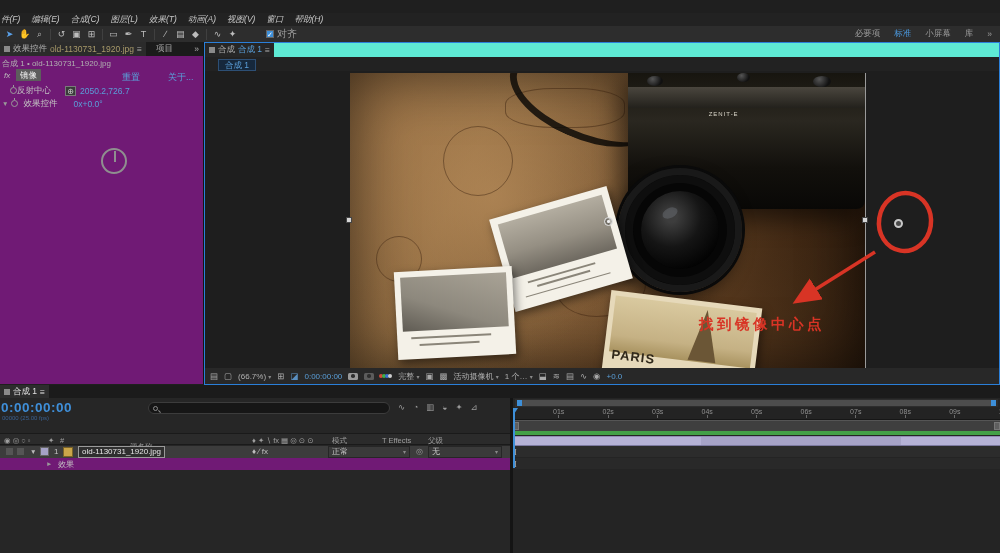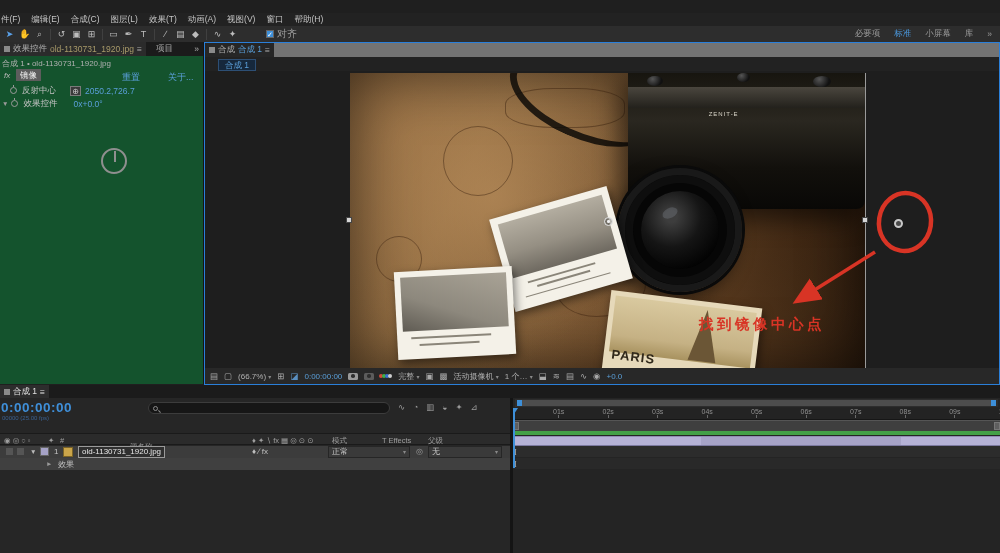--- a/index.html
+++ b/index.html
@@ -7,36 +7,36 @@
   body { font-family:"Liberation Sans", sans-serif; }
   .app { position:relative; width:1000px; height:553px; background:#1f1f1f; overflow:hidden;
          color:#c8c8c8; font-size:9px; }
   .abs { position:absolute; }
 
   
   .titlebar { left:0; top:0; width:1000px; height:13px; background:#222; color:#cfcfcf;
               font-size:8.5px; line-height:13px; padding-left:3px; }
   .menubar { left:0; top:13px; width:1000px; height:13px; background:#222; display:flex;
              gap:11px; align-items:center; padding-left:1px; font-size:8.5px; color:#c4c4c4; }
-  .menubar span { cursor:default; }
+  .menubar span { cursor:default;font-style:italic; }
   .toolbar { left:0; top:26px; width:1000px; height:16px; background:#2d2d2d; display:flex;
              align-items:center; padding-left:2px; font-size:10px; color:#b5b5b5; }
   .tool { width:15px; height:14px; display:flex; align-items:center; justify-content:center;
           font-size:9px; color:#bdbdbd; }
   .tool.active { color:#5aa0e8; }
   .tsep { width:1px; height:11px; background:#404040; margin:0 3px; }
   .snapbox { display:flex; align-items:center; gap:3px; margin-left:26px; color:#9e9e9e; }
   .chk { width:8px; height:8px; background:#3d8fd9; border:1px solid #666; font-size:7px;
          color:#fff; line-height:7px; text-align:center; }
   .wsbar { position:absolute; right:8px; top:0; height:16px; display:flex; gap:14px;
            align-items:center; font-size:8.5px; color:#9a9a9a; }
   .wsbar .active { color:#4b9ae0; }
 
   
-  .ecp { left:0; top:42px; width:203px; height:342px; background:#14532d; }
+  .ecp { left:0; top:42px; width:203px; height:342px; background:#701a75; }
   .tabstrip { position:absolute; left:0; top:0; width:100%; height:14px; background:#1b1b1b;
               display:flex; align-items:center; font-size:8.5px; color:#adadad; }
   .tab-active { background:#2b2b2b; height:14px; display:flex; align-items:center;
                 padding:0 4px; gap:3px; }
   .fname { color:#a89a6a; }
   .ecrumb { left:2px; top:16px; font-size:8px; color:#b0b0b0; white-space:nowrap; }
   .fxrow { left:0; top:27px; width:100%; height:14px; }
   .fxbadge { font-style:italic; font-size:8px; color:#bdbdbd; }
   .fxname { background:#5d5d5d; color:#f2f2f2; padding:0 4px; font-size:8.5px; line-height:12px; }
   .bluetxt { color:#5a9fd9; }
@@ -49,21 +49,21 @@
   .xhairbtn { width:11px; height:10px; border:1px solid #7a7a7a; background:#3a3a3a;
               color:#cfcfcf; font-size:8px; line-height:9px; text-align:center; }
   .dial { left:101px; top:106px; width:26px; height:26px; border:2px solid #8f8f8f;
           border-radius:50%; }
   .dial::after { content:""; position:absolute; left:50%; top:1px; width:1.5px; height:11px;
                  background:#8f8f8f; }
 
   
   .comp { left:204px; top:42px; width:796px; height:343px; background:#1e1e1e;
           border:1px solid #2a7fd9; }
-  .comp .tabstrip { background:#737373; }
+  .comp .tabstrip { background:#5eead4; }
   .navrow { left:0; top:14px; width:100%; height:14px; background:#222; }
   .navbtn { position:absolute; left:13px; top:2px; background:#16283c; border:1px solid #2d4f75;
             color:#5a9fd9; font-size:8.5px; padding:0 6px; line-height:10px; }
   .viewer { left:0; top:28px; width:794px; height:297px; background:#1e1e1e; overflow:hidden; }
 
   
   .photo { left:145px; top:2px; width:516px; height:296px; overflow:hidden;
            border-right:1px solid #9a9a9a;
            background:
              radial-gradient(circle at 28% 42%, rgba(197,152,99,.60), rgba(0,0,0,0) 58%),
@@ -243,21 +243,21 @@
     </div>
     <div class="abs ecrumb">合成 1 • old-1130731_1920.jpg</div>
     <div class="abs fxrow">
       <span class="abs fxbadge" style="left:4px;top:2px">fx</span>
       <span class="abs fxname" style="left:16px;top:0">镜像</span>
       <span class="abs bluetxt" style="left:122px;top:2px">重置</span>
       <span class="abs bluetxt" style="left:168px;top:2px">关于...</span>
     </div>
     <div class="abs ecrow" style="left:0;top:42px">
       <span class="stopwatch" style="margin-left:10px"></span>
-      <span style="margin-left:5px">反射中心</span>
+      <span style="">反射中心</span>
       <span class="xhairbtn" style="margin-left:14px">⊕</span>
       <span class="bluetxt" style="margin-left:4px">2050.2,726.7</span>
     </div>
     <div class="abs ecrow" style="left:0;top:55px">
       <span style="margin-left:2px;font-size:6.5px;color:#9a9a9a">▼</span>
       <span class="stopwatch" style="margin-left:3px"></span>
       <span style="margin-left:5px">效果控件</span>
       <span class="bluetxt" style="margin-left:16px">0x+0.0°</span>
     </div>
     <div class="abs dial"></div>
@@ -427,21 +427,21 @@
           <span>正常</span>
           <span class="caret">▾</span>
         </span>
         <span class="abs" style="left:416px;top:1px;color:#9a9a9a">◎</span>
         <span class="abs cellbox" style="left:428px;top:0;width:74px">
           <span>无</span>
           <span class="caret">▾</span>
         </span>
       </div>
 
-      <div class="abs lrow" style="left:0;top:60px;background:#404040">
+      <div class="abs lrow" style="left:0;top:60px;background:#701a75">
         <span class="abs" style="left:46px;top:2px;font-size:6.5px;color:#9a9a9a">►</span>
         <span class="abs" style="left:58px;top:1px">效果</span>
       </div>
 
     </div>
 
     <div class="abs vsplit" style="left:510px;top:13px;width:3px;height:155px"></div>
 
     <div class="abs tl-right">
       <div class="abs hscroll">

